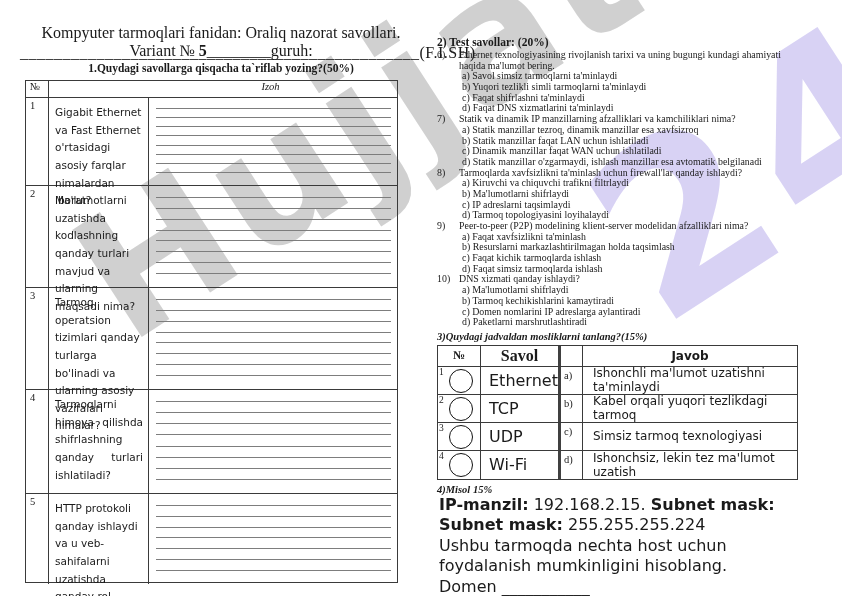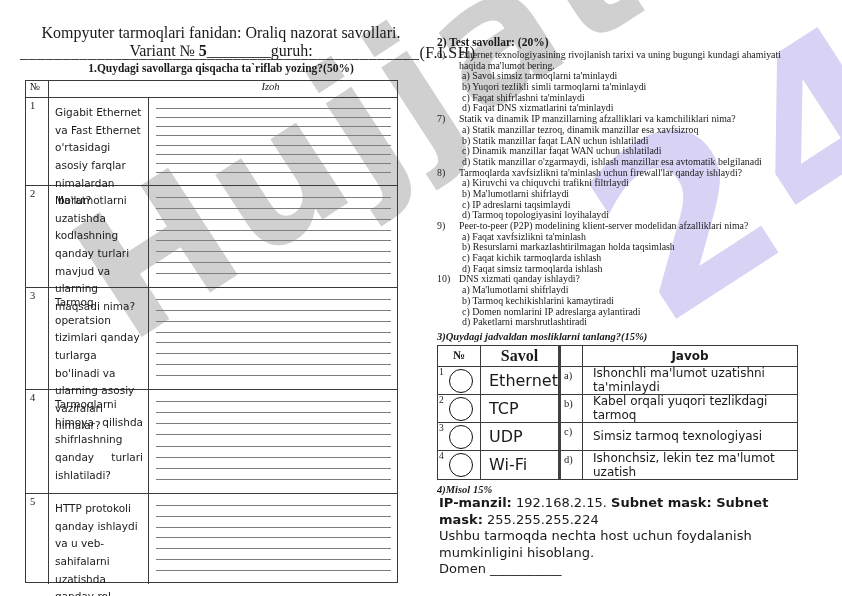--- a/index.html
+++ b/index.html
@@ -66,21 +66,21 @@
         font-family:"DejaVu Sans", sans-serif; font-size:12px; }
   .s3-hrow .c1, .s3-hrow .c2, .s3-hrow .c4 { display:flex; align-items:center; }
   .s3-hrow .c1 { justify-content:center; font-family:"Liberation Serif", serif; }
   .s3-hrow .c2 { justify-content:center; padding-left:0; font-family:"Liberation Serif", serif; }
   .s3-hrow .c4 { justify-content:center; padding-left:0; }
   .rownum { position:absolute; left:1px; top:0px; font-size:9.5px; }
   .circle { position:absolute; left:11px; top:2px; width:24px; height:24px;
             border:1.6px solid #111; border-radius:50%; background:transparent; }
 
   .s4-heading { font-weight:bold; font-style:italic; font-size:10.5px; margin-top:4px; }
-  .s4-line { font-family:"DejaVu Sans", sans-serif; font-size:13px; line-height:1.28;
+  .s4-line { font-family:"DejaVu Sans", sans-serif; font-size:16px; line-height:1.28;
              margin-left:2px; }
   .s4-line .b { font-weight:bold; }
 </style>
 </head>
 <body>
 
 <div class="page">
 
   <div class="wm wm-gray" style="color: rgb(163, 163, 163);">Hujjat</div>
   <div class="wm wm-purple" style="color: rgb(185, 174, 236);">24</div>

